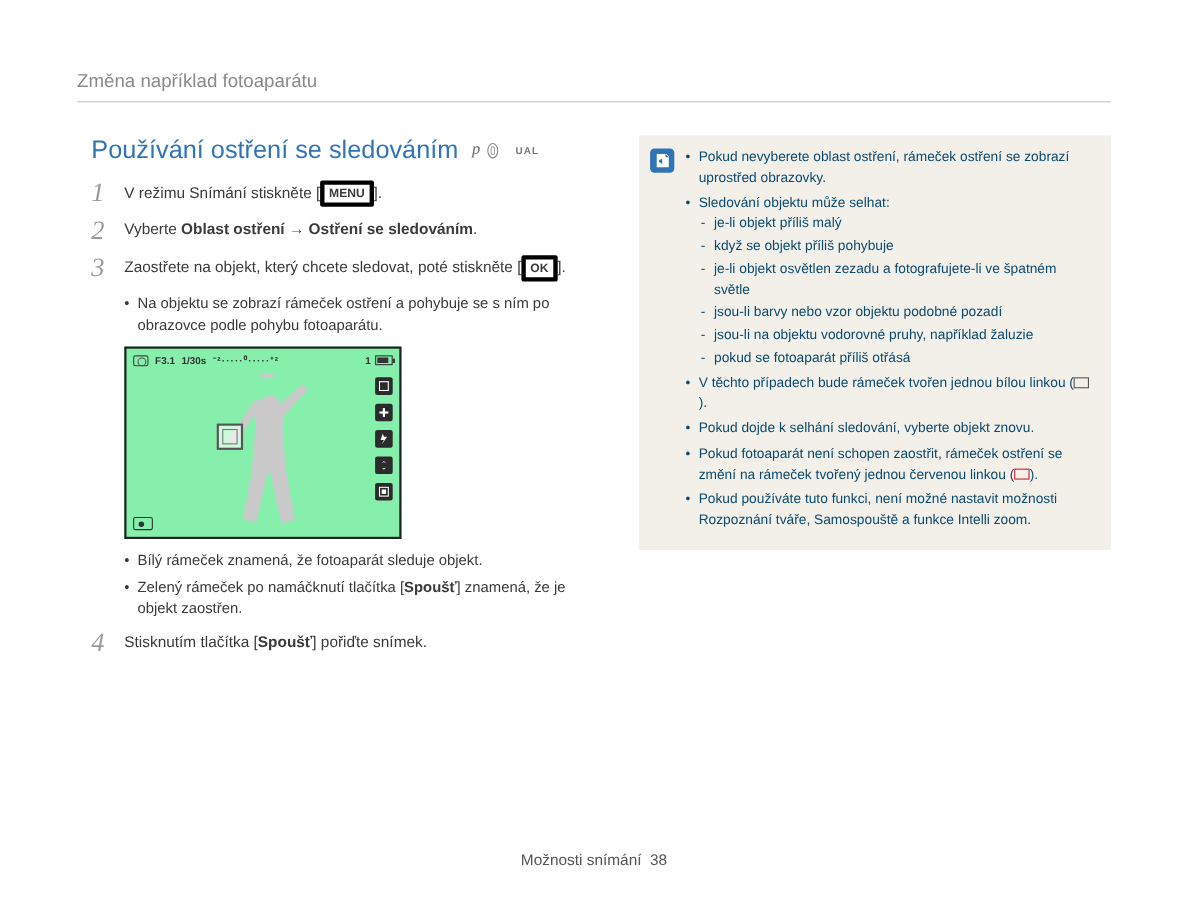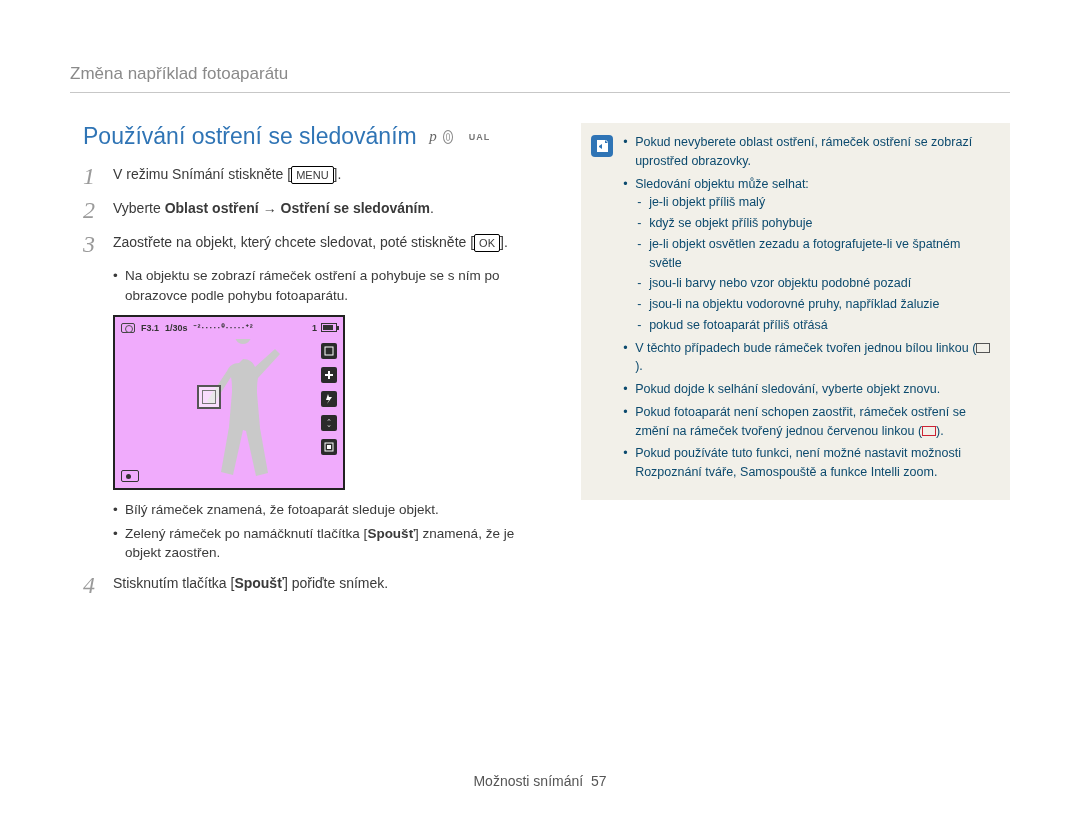--- a/index.html
+++ b/index.html
@@ -50,41 +50,41 @@
   }
   .fp-icon::after { content:""; position:absolute; left:2px; top:2px; right:2px; bottom:2px; border:1px solid #aaa; border-radius:3px;}
   .dual-text { font-size: 9px; letter-spacing: 1px; color:#777; font-weight:bold;}
   .intro { font-size: 14px; color:#444; margin-top: 6px; line-height:1.35;}
   .steps { margin-top: 14px;}
   .step { display:flex; gap:12px; margin-bottom:10px; font-size:14px; line-height:1.5;}
   .step-num { font-family: Georgia, serif; font-style: italic; font-size: 24px; color:#9a9a9a; min-width:18px; line-height:1;}
   .step-body { flex:1; }
   .btn-box {
     display:inline-block;
-    border:1px solid #000000;
+    border:4px solid #000000;
     border-radius:2px;
     padding: 0 4px;
     font-size: 11px;
-    font-weight: normal;
+    font-weight: bold;
     line-height: 16px;
     vertical-align: middle;
     background:#fff;
   }
   .bold { font-weight: bold; }
   .sub-bullets { margin: 6px 0 10px 30px; }
   .sub-bullets li { font-size:13.5px; line-height:1.45; margin-bottom:4px; list-style: none; position:relative; padding-left:12px;}
   .sub-bullets li::before { content:"•"; position:absolute; left:0; top:0; }
 
   
   .lcd-wrap { margin: 8px 0 10px 30px;}
   .lcd {
-    width: 232px; height: 175px;
+    width: 252px; height: 175px;
     border: 2px solid #222;
     position: relative;
-    background: #f0abfc;
+    background: #86efac;
   }
   .lcd-top {
     display:flex; align-items:center; justify-content:space-between;
     padding: 4px 6px 0 6px;
     font-size: 9px; font-weight:bold; color:#333;
   }
   .lcd-top-left { display:flex; gap:6px; align-items:center;}
   .lcd-top-left .cam-icon{
     width:14px;height:10px;border:1px solid #444;border-radius:2px;position:relative;
   }
@@ -293,14 +293,14 @@
             </li>
             <li>Pokud používáte tuto funkci, není možné nastavit možnosti Rozpoznání tváře, Samospouště a funkce Intelli zoom.</li>
           </ul>
         </div>
       </div>
     </div>
   </div>
 </div>
 
 <div class="footer">
-  <span>Možnosti snímání</span>&nbsp;&nbsp;<span>57</span>
+  <span>Možnosti snímání</span>&nbsp;&nbsp;<span>38</span>
 </div>
 
 </body></html>

